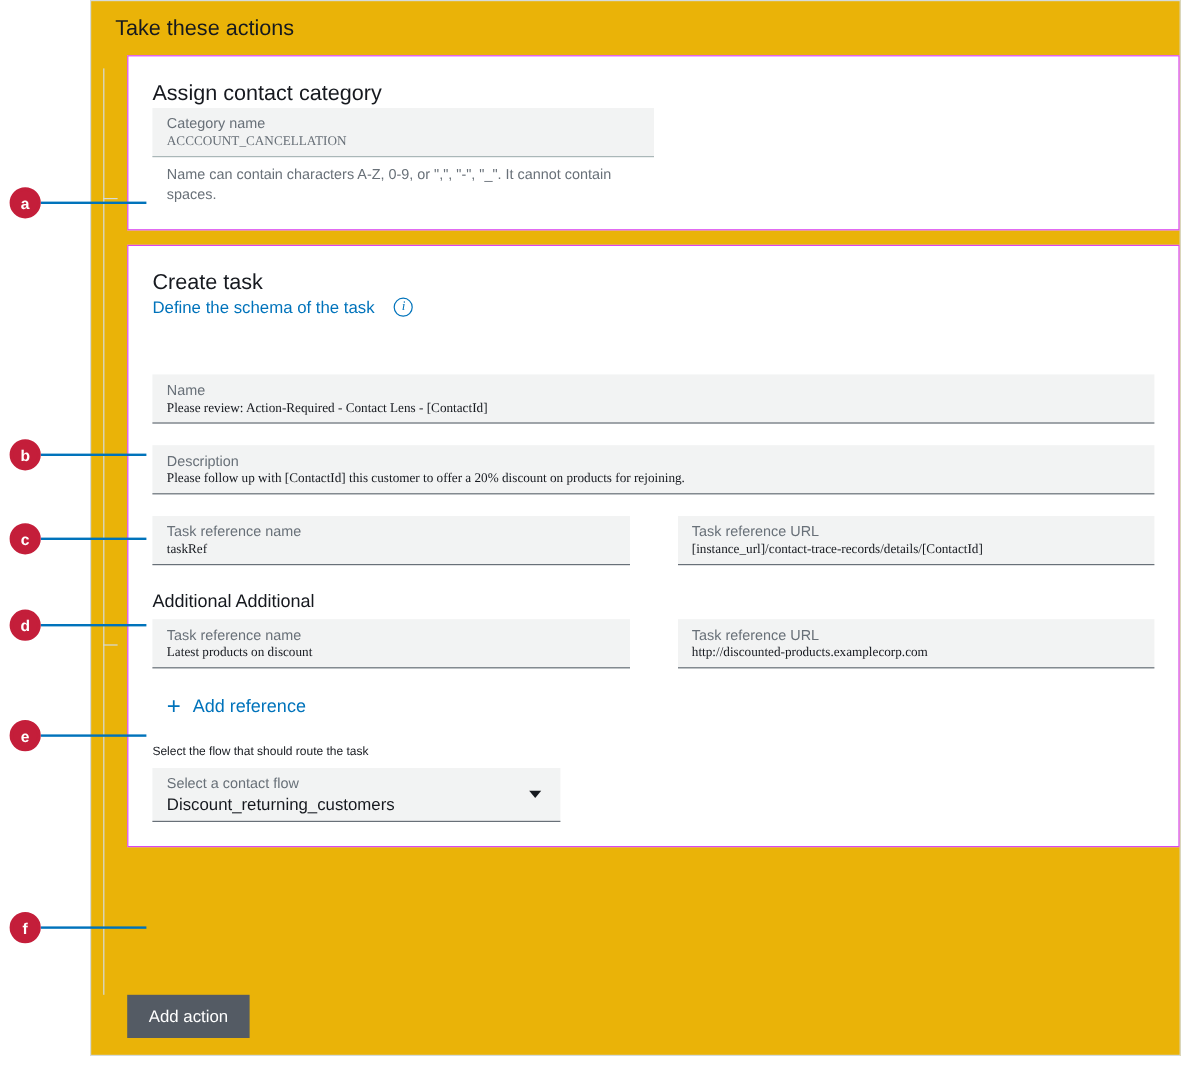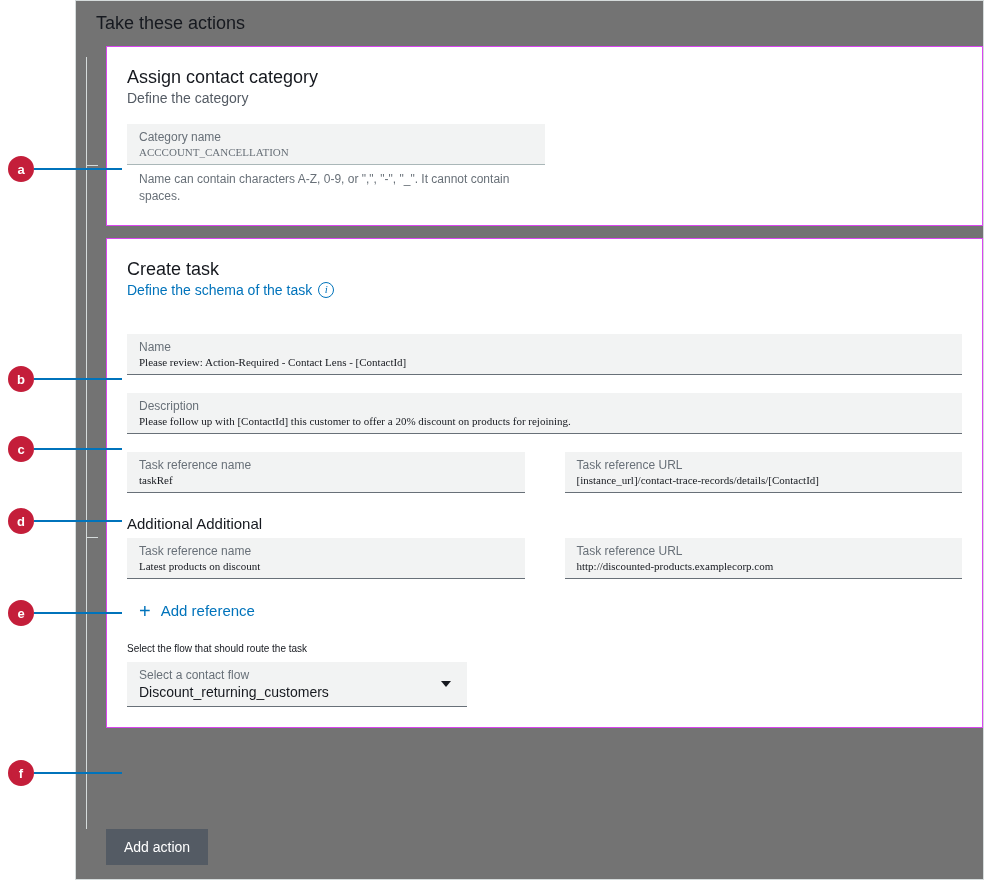--- a/index.html
+++ b/index.html
@@ -8,21 +8,21 @@
     background: #fff;
     width: 996px;
     height: 895px;
     overflow: hidden;
     position: relative;
     color: #16191f;
   }
   .outer-frame {
     border: 1px solid #d5dbdb;
     margin: 0 12px 12px 75px;
-    background: #737373;
+    background: #eab308;
     height: 880px;
     position: relative;
   }
   .header-title {
     font-size: 18px;
     font-weight: 400;
     padding: 12px 20px;
     color: #16191f;
   }
   .tree-gutter {
@@ -57,24 +57,24 @@
     margin-bottom:2px;
   }
   .section-sub {
     font-size:14px;
     color:#545b64;
     margin-bottom:18px;
   }
   .section-sub-link {
     font-size:14px;
     color:#0073bb;
-    margin-bottom:18px;
+    margin-bottom:30px;
     display:flex;
     align-items:center;
-    gap:6px;
+    gap:16px;
   }
   .info-icon {
     display:inline-flex;
     width:16px; height:16px;
     border:1.5px solid #0073bb;
     border-radius:50%;
     align-items:center;
     justify-content:center;
     font-size:11px;
     color:#0073bb;
@@ -197,21 +197,20 @@
 <div class="outer-frame">
   <div class="header-title">Take these actions</div>
 
   <div class="tree-gutter">
     <div class="tree-tick" style="top:108px"></div>
     <div class="tree-tick" style="top:480px"></div>
   </div>
 
   <div class="card">
     <div class="section-title">Assign contact category</div>
-    <div class="section-sub">Define the category</div>
     <div class="half">
       <div class="field readonly">
         <div class="field-label">Category name</div>
         <div class="field-value">ACCCOUNT_CANCELLATION</div>
       </div>
       <div class="helper">Name can contain characters A-Z, 0-9, or ",", "-", "_". It cannot contain spaces.</div>
     </div>
   </div>
 
   <div class="card">

